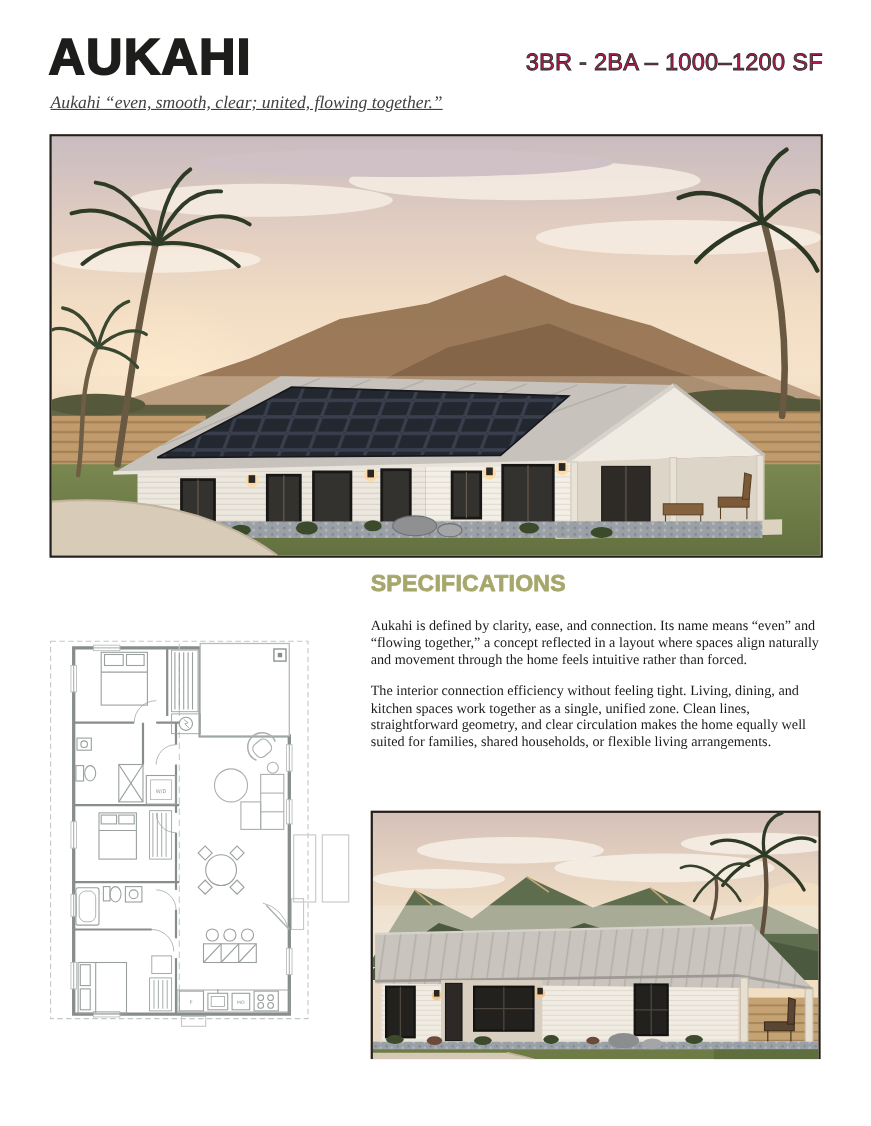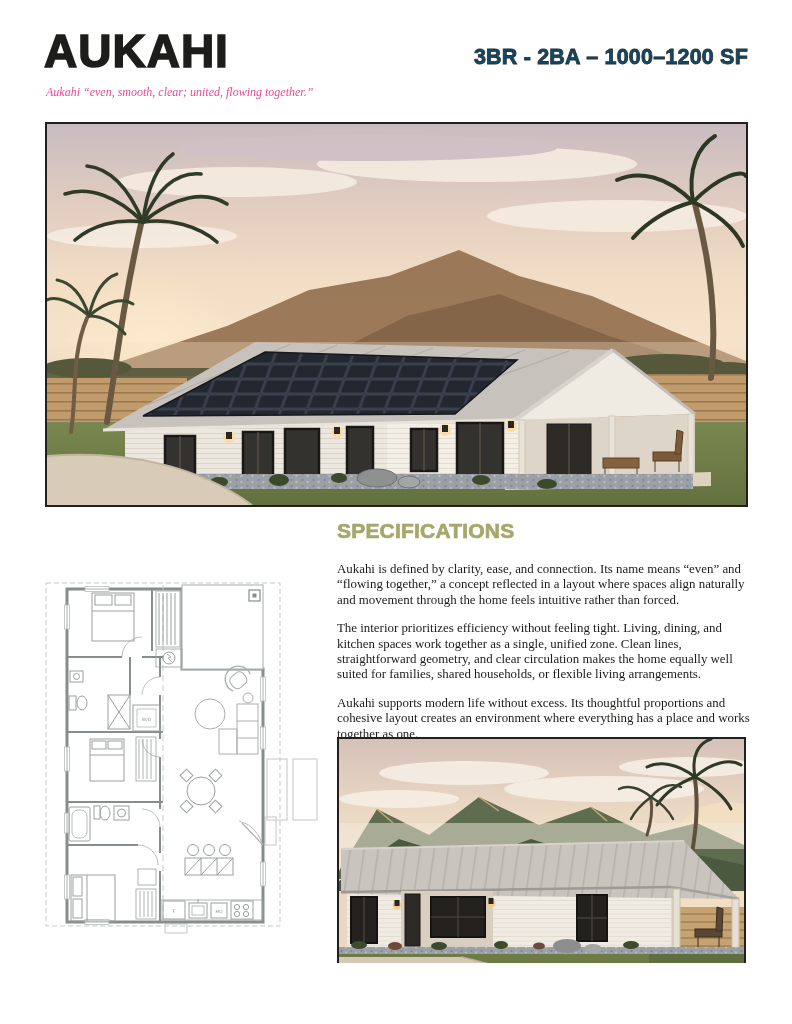--- a/index.html
+++ b/index.html
@@ -1,23 +1,23 @@
 <!DOCTYPE html>
 <html><head>
 <meta charset="utf-8">
 <style>
   html,body{margin:0;padding:0;background:#ffffff;}
   .page{position:relative;width:792px;height:963px;background:#ffffff;overflow:hidden;
         font-family:"Liberation Serif", serif;color:#1b1b19;}
   .title{position:absolute;left:44px;top:26px;font-family:"Liberation Sans", sans-serif;
          font-weight:700;font-size:46px;line-height:1.1;color:#1d1d1b;
          -webkit-text-stroke:1.6px #1d1d1b;letter-spacing:1px;}
-  .tagline{position:absolute;left:46px;top:85px;font-style:italic;font-size:12px;color:#ec4899;}
+  .tagline{position:absolute;left:46px;top:85px;font-style:italic;font-size:16px;color:#404040;text-decoration:underline;}
   .spec-line{position:absolute;right:44px;top:45px;font-family:"Liberation Sans", sans-serif;
-         font-weight:700;font-size:21.5px;color:#0c4a6e;-webkit-text-stroke:0.8px #2b2e26;
+         font-weight:400;font-size:21.5px;color:#be185d;-webkit-text-stroke:0.8px #2b2e26;
          letter-spacing:0.2px;}
   .photo{position:absolute;border:2px solid #22201d;background:#e9d8c4;overflow:hidden;box-sizing:border-box;}
   .photo-main{left:45px;top:122px;width:703px;height:385px;}
   .photo-secondary{left:337px;top:737px;width:409px;height:243px;}
   .photo svg{display:block;width:100%;height:100%;}
   .floorplan{position:absolute;left:30px;top:577px;width:290px;height:370px;}
   .floorplan svg{display:block;width:100%;height:100%;}
   .right-col{position:absolute;left:337px;top:519px;width:414px;}
   .spec-heading{font-family:"Liberation Sans", sans-serif;font-weight:700;font-size:21px;
          color:#a6a76b;-webkit-text-stroke:0.7px #a6a76b;margin:0 0 19px 0;letter-spacing:0.2px;}
@@ -418,22 +418,21 @@
           </g>
       </g>
       <text class="fp-label" x="144" y="335.5" font-size="4.8" text-anchor="middle">F</text>
       <text class="fp-label" x="189" y="335.5" font-size="4.2" text-anchor="middle">MO</text>
     </svg>
   </figure>
 
   <section class="right-col">
     <h2 class="spec-heading">SPECIFICATIONS</h2>
     <p>Aukahi is defined by clarity, ease, and connection. Its name means “even” and “flowing together,” a concept reflected in a layout where spaces align naturally and movement through the home feels intuitive rather than forced.</p>
-    <p>The interior prioritizes efficiency without feeling tight. Living, dining, and kitchen spaces work together as a single, unified zone. Clean lines, straightforward geometry, and clear circulation makes the home equally well suited for families, shared households, or flexible living arrangements.</p>
-    <p>Aukahi supports modern life without excess. Its thoughtful proportions and cohesive layout creates an environment where everything has a place and works together as one.</p>
+    <p>The interior connection efficiency without feeling tight. Living, dining, and kitchen spaces work together as a single, unified zone. Clean lines, straightforward geometry, and clear circulation makes the home equally well suited for families, shared households, or flexible living arrangements.</p>
   </section>
 
   <figure class="photo photo-secondary" style="margin:0" aria-label="Front exterior rendering of the Aukahi home with metal roof, covered porch and green mountains behind">
     <svg viewBox="0 0 405 239" preserveAspectRatio="none">
       <defs>
         <linearGradient id="sky2" x1="0" y1="0" x2="0" y2="1">
           <stop offset="0" stop-color="#d5c1b9"></stop>
             <stop offset="0.5" stop-color="#ecd9c3"></stop>
           <stop offset="1" stop-color="#f4e6d0"></stop>
         </linearGradient>

